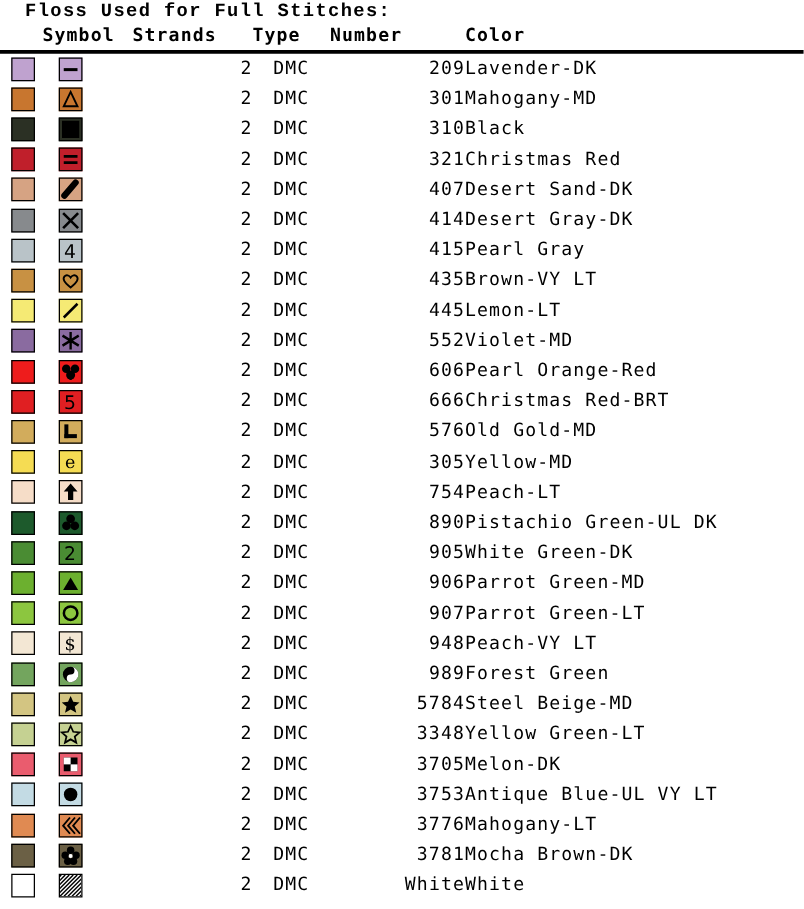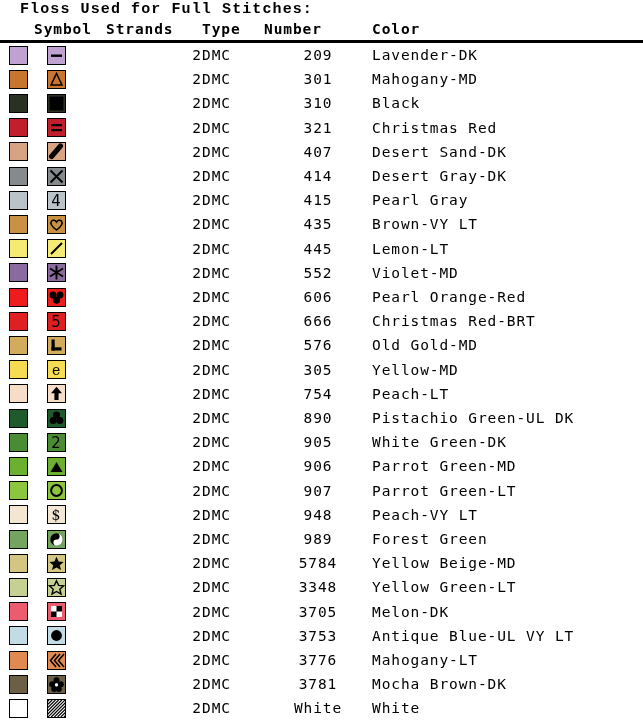--- a/index.html
+++ b/index.html
@@ -73,22 +73,22 @@
     padding: 0;
     font-family: "DejaVu Sans Mono", "Liberation Mono", monospace;
     font-size: 14.5px;
     letter-spacing: 0.9px;
     white-space: pre;
     vertical-align: middle;
     line-height: 24.2px;
   }
 
   td.cell-strands { text-align: right; padding-right: 40px; }
-  td.cell-type    { text-align: left; padding-left: 4px; }
-  td.cell-number  { text-align: center; padding-left: 8px; }
+  td.cell-type    { text-align: center; padding-left: 4px; }
+  td.cell-number  { text-align: right; padding-left: 8px; }
   td.cell-color   { text-align: left; padding-left: 12px; }
 
   .swatch-wrap { padding-left: 9px; }
   .swatch {
     width: 19px;
     height: 19px;
     border: 1.3px solid #000;
     box-sizing: border-box;
     display: block;
   }
@@ -362,21 +362,21 @@
         <td class="cell-color">Forest Green</td>
       </tr>
       <tr>
         <td><div class="swatch-wrap"><div class="swatch" style="background: rgb(211, 197, 130);"></div></div></td>
         <td><div class="symbol-wrap"><div class="symbol-box" style="background: rgb(211, 197, 130);"><svg width="17" height="17" viewBox="0 0 17 17">
                 <path d="M8.5 1.8 L10.6 6.4 L15.6 6.9 L11.8 10.2 L13 15.1 L8.5 12.5 L4 15.1 L5.2 10.2 L1.4 6.9 L6.4 6.4 Z" fill="#000"></path>
               </svg></div></div></td>
         <td class="cell-strands">2</td>
         <td class="cell-type">DMC</td>
         <td class="cell-number">5784</td>
-        <td class="cell-color">Yellow Beige-MD</td>
+        <td class="cell-color">Steel Beige-MD</td>
       </tr>
       <tr>
         <td><div class="swatch-wrap"><div class="swatch" style="background: rgb(197, 209, 146);"></div></div></td>
         <td><div class="symbol-wrap"><div class="symbol-box" style="background: rgb(197, 209, 146);"><svg width="17" height="17" viewBox="0 0 17 17">
                 <path d="M8.5 1.8 L10.6 6.4 L15.6 6.9 L11.8 10.2 L13 15.1 L8.5 12.5 L4 15.1 L5.2 10.2 L1.4 6.9 L6.4 6.4 Z" fill="none" stroke="#000" stroke-width="1.4"></path>
               </svg></div></div></td>
         <td class="cell-strands">2</td>
         <td class="cell-type">DMC</td>
         <td class="cell-number">3348</td>
         <td class="cell-color">Yellow Green-LT</td>

